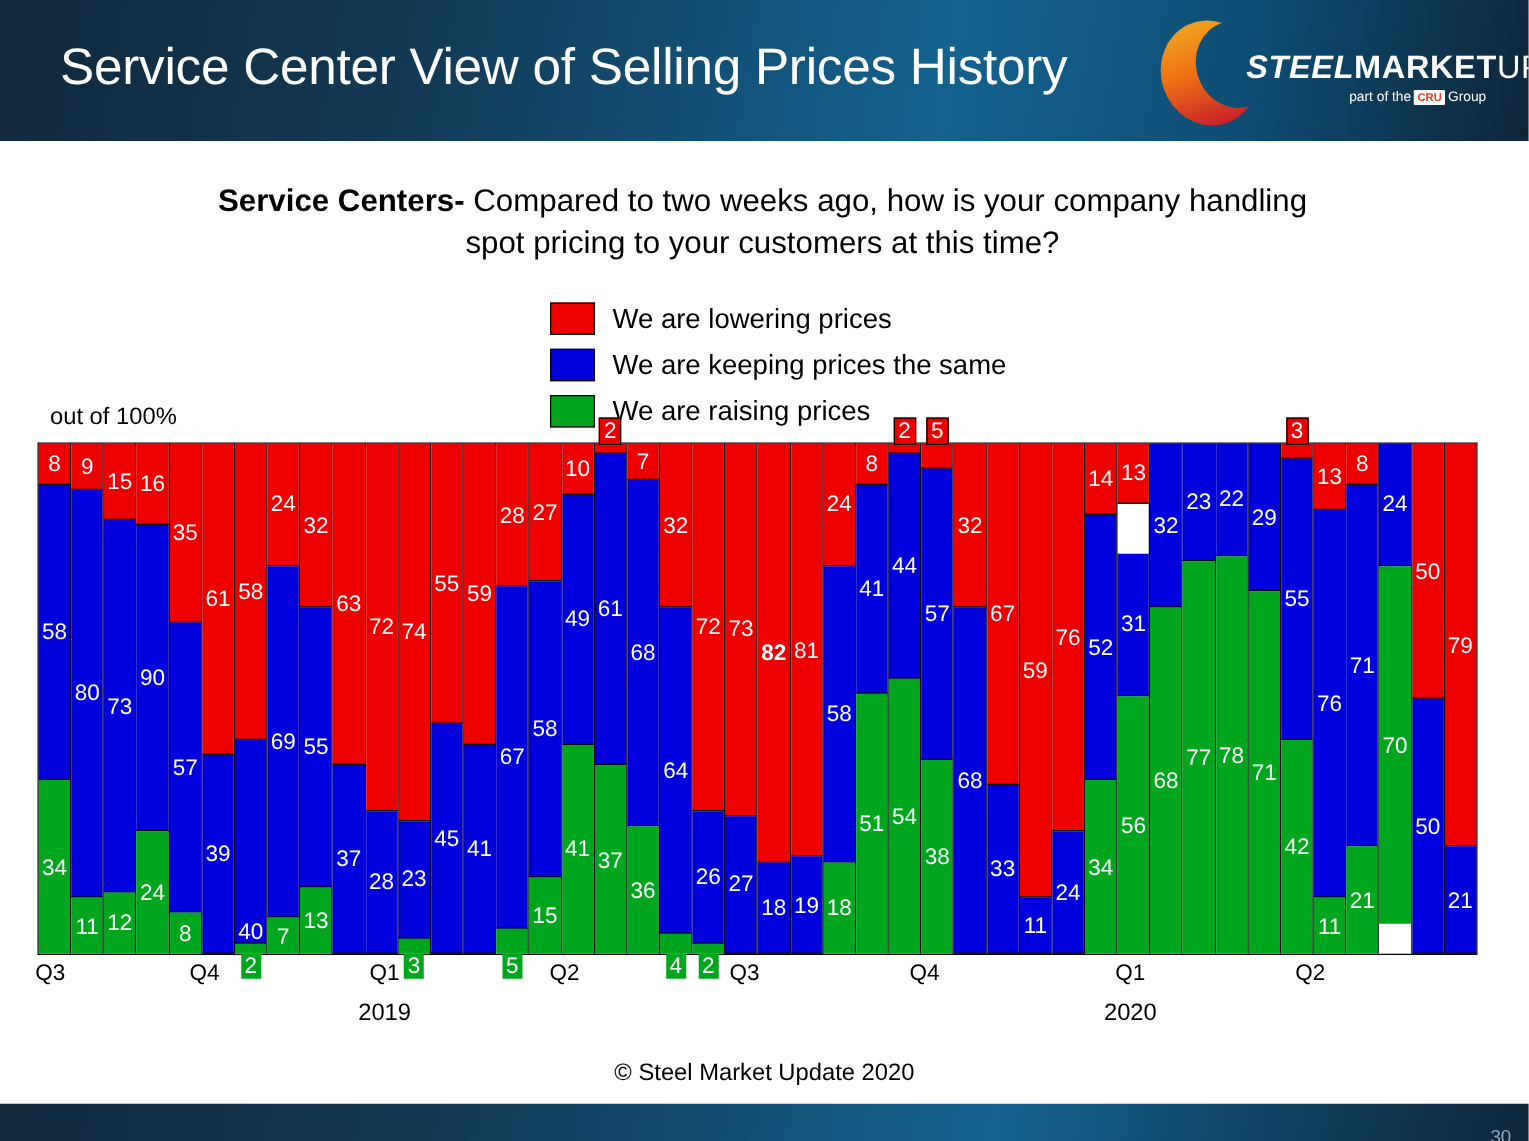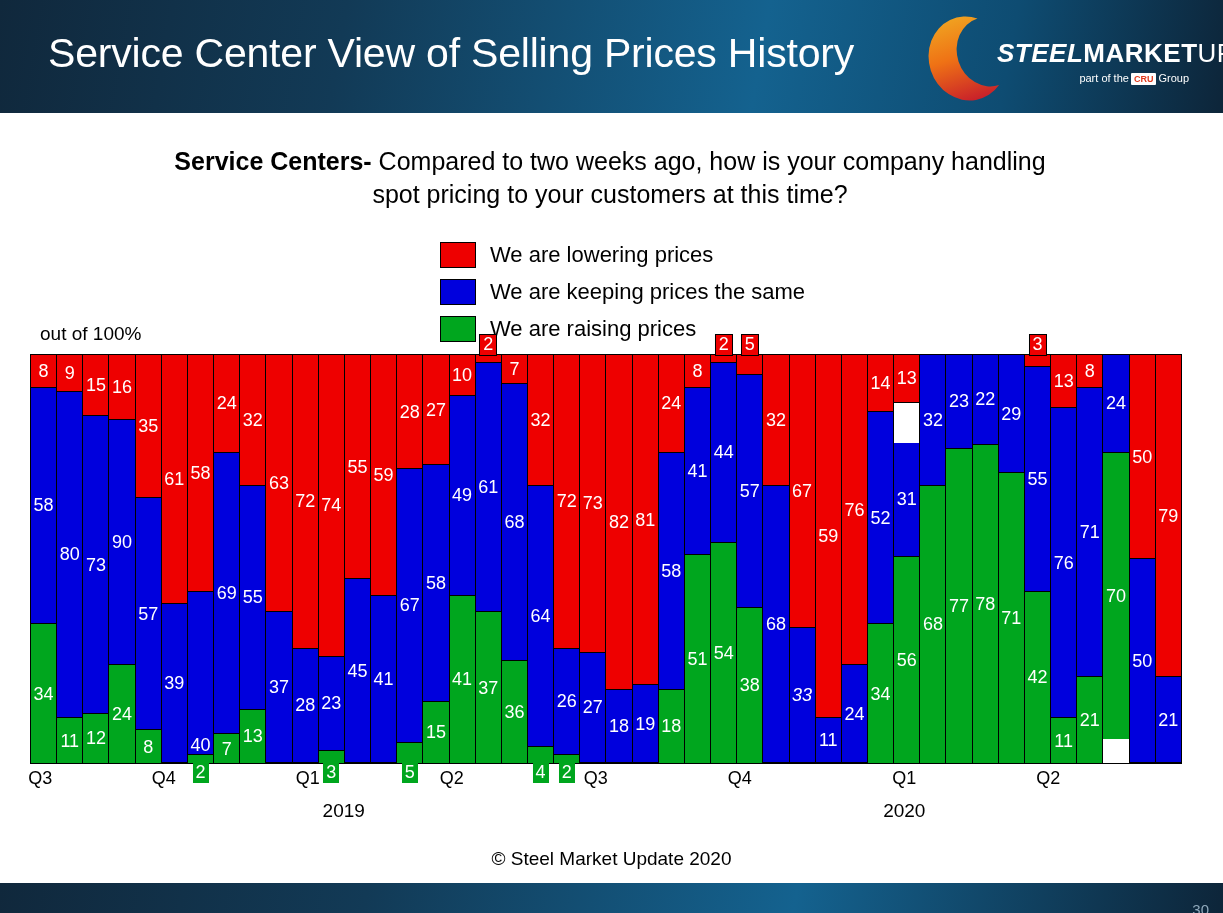--- a/index.html
+++ b/index.html
@@ -395,21 +395,21 @@
       </div>
       <div class="bar">
         <div class="seg seg-red" style="height: 73%;">
           <span class="seg-val">73</span>
         </div>
         <div class="seg seg-blue" style="height: 27%;">
           <span class="seg-val">27</span>
         </div>
       </div>
       <div class="bar">
-        <div class="seg seg-red" style="height: 82%;">
+        <div class="seg seg-red" style="height: 82%; font-weight: bold;">
           <span class="seg-val">82</span>
         </div>
         <div class="seg seg-blue" style="height: 18%;">
           <span class="seg-val">18</span>
         </div>
       </div>
       <div class="bar">
         <div class="seg seg-red" style="height: 81%;">
           <span class="seg-val">81</span>
         </div>
@@ -466,21 +466,21 @@
           <span class="seg-val">32</span>
         </div>
         <div class="seg seg-blue" style="height: 68%;">
           <span class="seg-val">68</span>
         </div>
       </div>
       <div class="bar">
         <div class="seg seg-red" style="height: 67%;">
           <span class="seg-val">67</span>
         </div>
-        <div class="seg seg-blue" style="height: 33%; font-style: italic;">
+        <div class="seg seg-blue" style="height: 33%;">
           <span class="seg-val">33</span>
         </div>
       </div>
       <div class="bar">
         <div class="seg seg-red" style="height: 89%;">
           <span class="seg-val">59</span>
         </div>
         <div class="seg seg-blue" style="height: 11%;">
           <span class="seg-val">11</span>
         </div>
@@ -610,21 +610,21 @@
       <div class="axis-tick" style="left: 10.2857px;">Q3</div>
       <div class="axis-tick" style="left: 133.714px;">Q4</div>
       <div class="axis-tick" style="left: 277.714px;">Q1</div>
       <div class="axis-tick" style="left: 421.714px;">Q2</div>
       <div class="axis-tick" style="left: 565.714px;">Q3</div>
       <div class="axis-tick" style="left: 709.714px;">Q4</div>
       <div class="axis-tick" style="left: 874.286px;">Q1</div>
       <div class="axis-tick" style="left: 1018.29px;">Q2</div>
     </div>
   <div id="axis-years">
-      <div class="axis-year" style="left: 277.714px; margin-left: 36px;">2019</div>
+      <div class="axis-year" style="left: 277.714px;">2019</div>
       <div class="axis-year" style="left: 874.286px;">2020</div>
     </div>
 
   <div id="copyright">© Steel Market Update 2020</div>
 </div>
 
 <div id="footer-band">
   <div id="page-number">30</div>
 </div>
 

